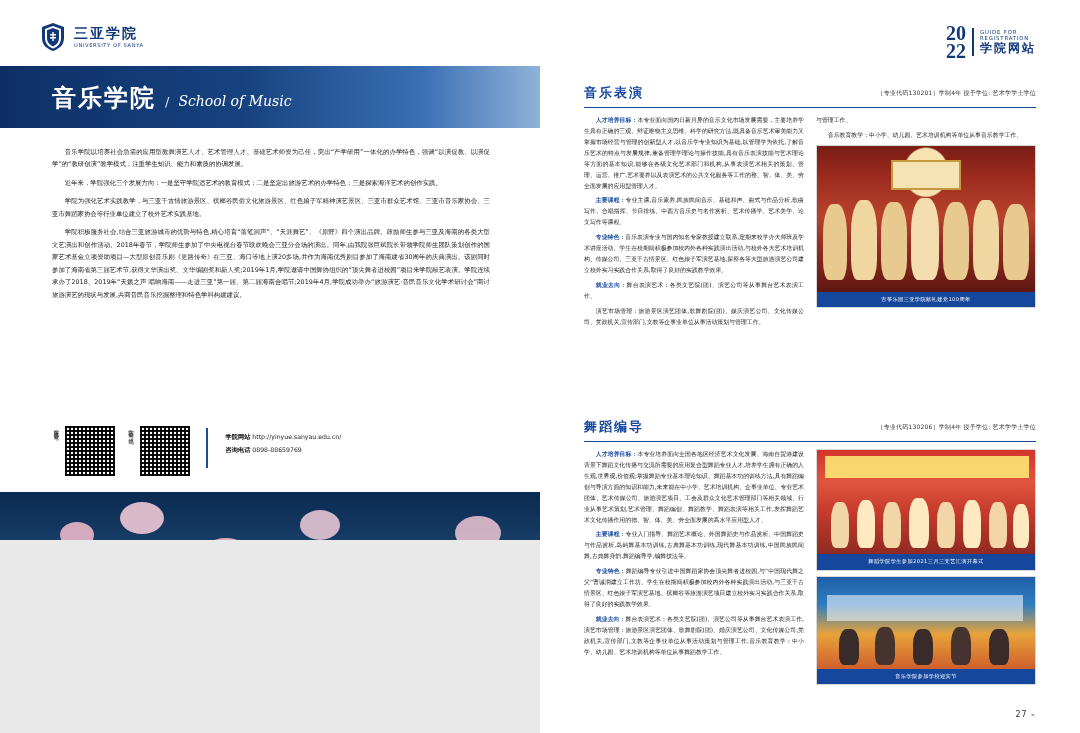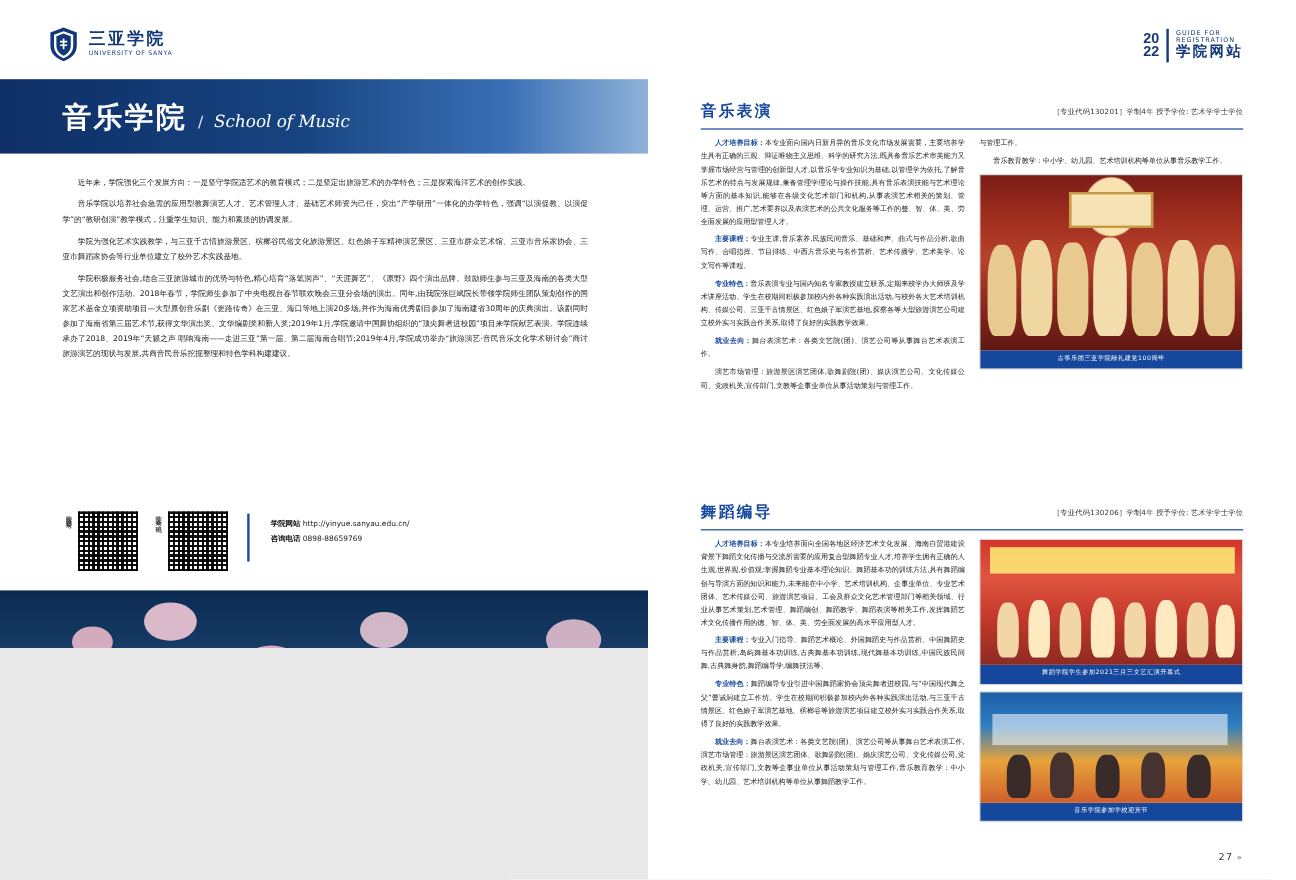--- a/index.html
+++ b/index.html
@@ -65,21 +65,21 @@
     position:absolute; left:44px; bottom:14px; color:#fff; font-size:8px; letter-spacing:1px;
     display:flex; align-items:center; gap:3px; z-index:5;margin-left:16px;
   }
 
   
   .gutter { width:0px; height:733px; }
 
   
   .page-right { position:relative; width:540px; height:733px; background:#ffffff; overflow:hidden; }
   .guide-mark { position:absolute; right:44px; top:24px; display:flex; align-items:center; gap:6px; }
-  .guide-year { font-family:Liberation Sans, sans-serif; font-size:12px; font-weight:bold; color:#12387a; line-height:.92; letter-spacing:0px; }
+  .guide-year { font-family:Liberation Serif, serif; font-size:20px; font-weight:bold; color:#12387a; line-height:.92; letter-spacing:0px; }
   .guide-bar { width:2px; height:28px; background:#12387a; }
   .guide-txt { display:flex; flex-direction:column; line-height:1.15; }
   .guide-en1 { font-size:5.4px; color:#12387a; letter-spacing:.8px; }
   .guide-en2 { font-size:5.4px; color:#12387a; letter-spacing:.8px; }
   .guide-cn { font-size:12px; color:#12387a; font-weight:bold; letter-spacing:2px; font-family:"DejaVu Serif","Liberation Serif",serif; }
 
   .r-section { position:absolute; left:44px; width:452px; }
   .sec-head { display:flex; align-items:center; justify-content:space-between; }
   .sec-title { font-family:"DejaVu Serif","Liberation Serif",serif; font-size:13px; font-weight:bold; color:#15479c; letter-spacing:2px; }
   .sec-meta { font-size:6px; color:#333; letter-spacing:.2px; }
@@ -132,22 +132,22 @@
 
     <div class="banner">
       <div class="banner-inner">
         <span class="banner-cn">音乐学院</span>
         <span class="banner-sep">/</span>
         <span class="banner-en">School of Music</span>
       </div>
     </div>
 
     <div class="body-text">
+      <p>音乐学院以培养社会急需的应用型教舞演艺人才、艺术管理人才、基础艺术师资为己任，突出“产学研用”一体化的办学特色，强调“以演促教、以演促学”的“教研创演”教学模式，注重学生知识、能力和素质的协调发展。</p>
       <p>近年来，学院强化三个发展方向：一是坚守学院适艺术的教育模式；二是坚定出旅游艺术的办学特色；三是探索海洋艺术的创作实践。</p>
-      <p>音乐学院以培养社会急需的应用型教舞演艺人才、艺术管理人才、基础艺术师资为己任，突出“产学研用”一体化的办学特色，强调“以演促教、以演促学”的“教研创演”教学模式，注重学生知识、能力和素质的协调发展。</p>
       <p>学院为强化艺术实践教学，与三亚千古情旅游景区、槟榔谷民俗文化旅游景区、红色娘子军精神演艺景区、三亚市群众艺术馆、三亚市音乐家协会、三亚市舞蹈家协会等行业单位建立了校外艺术实践基地。</p>
       <p>学院积极服务社会,结合三亚旅游城市的优势与特色,精心培育“落笔洞声”、“天涯舞艺”、《原野》四个演出品牌。鼓励师生参与三亚及海南的各类大型文艺演出和创作活动。2018年春节，学院师生参加了中央电视台春节联欢晚会三亚分会场的演出。同年,由我院张巨斌院长带领学院师生团队策划创作的国家艺术基金立项资助项目—大型原创音乐剧《更路传奇》在三亚、海口等地上演20多场,并作为海南优秀剧目参加了海南建省30周年的庆典演出。该剧同时参加了海南省第三届艺术节,获得文华演出奖、文华编剧奖和新人奖;2019年1月,学院邀请中国舞协组织的“顶尖舞者进校园”项目来学院献艺表演。学院连续承办了2018、2019年“天籁之声 唱响海南——走进三亚”第一届、第二届海南合唱节;2019年4月,学院成功举办“旅游演艺·音民音乐文化学术研讨会”商讨旅游演艺的现状与发展,共商音民音乐挖掘整理和特色学科构建建议。</p>
     </div>
 
     <div class="contact-block">
       <div class="qr-item">
         <div class="qr-label">学院微信公众号</div>
         <div class="qr">
             <div class="qr-inner"></div>
           </div>

